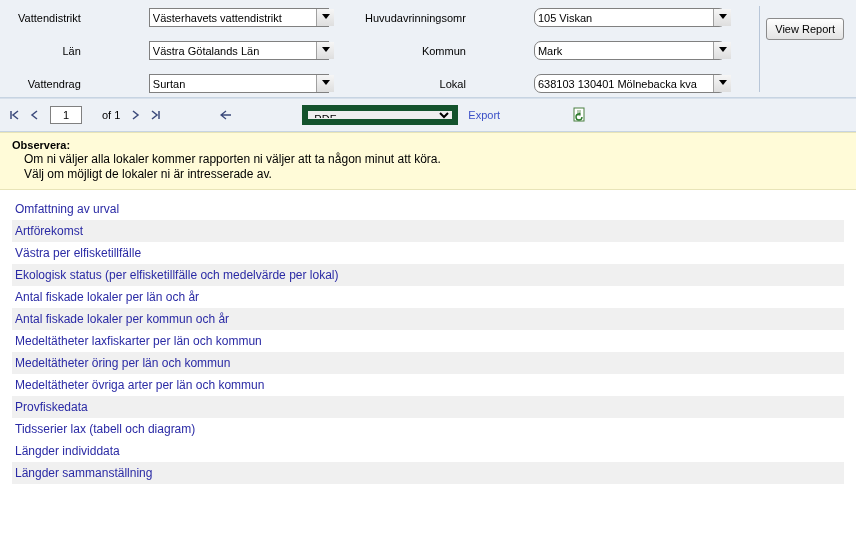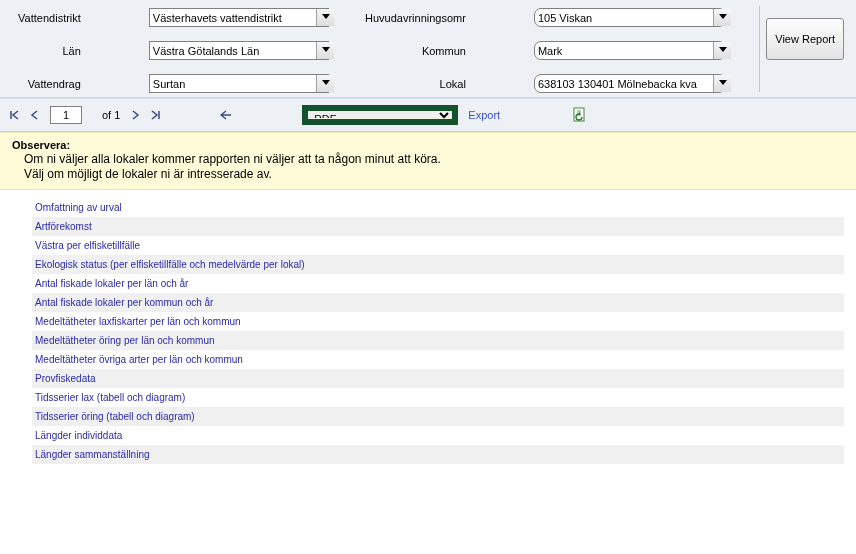--- a/index.html
+++ b/index.html
@@ -6,37 +6,37 @@
   body { font-family: Verdana, Geneva, sans-serif; font-size: 11px; color: #000; background: #fff; }
   .params-panel { background: #edf1f6; border-bottom: 1px solid #c7d4e2; padding: 8px 12px 4px 12px; position: relative; }
   .params-grid { display: grid; grid-template-columns: auto auto auto auto; column-gap: 24px; row-gap: 14px; align-items: center; width: 720px; }
   .param-label { font-size: 11px; color: #000; text-align: right; }
   .param-select-wrap { position: relative; display: inline-block; }
   .param-select { font-family: Verdana, Geneva, sans-serif; font-size: 11px; border: 1px solid #808080; background: #fff; padding: 1px 22px 1px 3px; height: 19px; appearance: none; margin-left: 44px; -webkit-appearance: none; -moz-appearance: none; }
   .param-select-wrap::after { content: ""; position: absolute; right: 1px; top: 1px; width: 17px; height: 17px; background: linear-gradient(#f6f6f6,#dedede); border-left: 1px solid #a0a0a0; pointer-events: none; }
   .param-select-wrap::before { content: ""; position: absolute; right: 5px; top: 6px; border-left: 4px solid transparent; border-right: 4px solid transparent; border-top: 5px solid #000; z-index: 2; pointer-events: none; }
   .w1 { width: 180px; } .w3 { width: 192px; border-radius: 7px; }
   .divider-line { position: absolute; top: 6px; right: 96px; width: 1px; height: 86px; background: #b8c6d8; }
-  .view-report-btn { position: absolute; top: 18px; right: 12px; font-family: Verdana, Geneva, sans-serif; font-size: 11px; padding: 14px 8px; background: linear-gradient(#fefefe,#e3e3e3); border: 1px solid #8b8b8b; border-radius: 3px; cursor: pointer; }
+  .view-report-btn { position: absolute; top: 18px; right: 12px; font-family: Verdana, Geneva, sans-serif; font-size: 11px; padding: 4px 8px; background: linear-gradient(#fefefe,#e3e3e3); border: 1px solid #8b8b8b; border-radius: 3px; cursor: pointer; }
   .toolbar { background: #edf1f6; border-top: 1px solid #d7e0eb; border-bottom: 1px solid #c7d4e2; padding: 6px 10px; display: flex; align-items: center; gap: 12px; font-size: 11px; }
   .nav-controls { display: flex; align-items: center; gap: 10px; }
   .nav-arrow { width: 10px; height: 10px; display: inline-block; color: #3b4a7b; cursor: pointer; }
   .nav-arrow svg { display: block; }
   .page-input { width: 32px; height: 18px; font-size: 11px; text-align: center; border: 1px solid #808080; }
   .of-text { color: #000; margin-left: 10px; }
   .export-group { display: flex; align-items: center; gap: 10px; margin-left: 60px; }
   .export-select { font-family: Verdana, Geneva, sans-serif; font-size: 11px; border: 6px solid #14532d; width: 156px; height: 20px; padding: 1px 2px; }
   .export-link { color: #3b50c7; cursor: pointer; }
   .refresh-icon { width: 16px; height: 16px; display: inline-block; margin-left: 60px; cursor: pointer; }
   .content { padding: 0; }
   .notice-box { background: #fffbd8; border: 1px solid #e8e4b8; border-left: none; border-right: none; padding: 6px 12px 8px 12px; margin-bottom: 8px; }
   .notice-title { font-weight: bold; font-size: 11px; }
   .notice-line { font-size: 12px; margin-top: 1px; margin-left: 12px; }
   .report-links { padding: 0 12px 12px 12px; }
-  .report-link-row { padding: 4px 3px; font-size: 10px; margin-left: 20px; }
+  .report-link-row { padding: 4px 3px; font-size: 12px; }
   .report-link-row a { color: #2a2aa5; text-decoration: none; cursor: pointer; }
   .report-link-row.alt { background: #f0f0f0; }
   .spacer { flex: 0 0 40px; }
 </style>
 </head>
 <body>
 
 <div class="params-panel">
   <div class="params-grid">
     <div class="param-label">Vattendistrikt</div>
@@ -144,17 +144,16 @@
     <div class="report-link-row alt"><a>Artförekomst</a></div>
     <div class="report-link-row"><a>Västra per elfisketillfälle</a></div>
     <div class="report-link-row alt"><a>Ekologisk status (per elfisketillfälle och medelvärde per lokal)</a></div>
     <div class="report-link-row"><a>Antal fiskade lokaler per län och år</a></div>
     <div class="report-link-row alt"><a>Antal fiskade lokaler per kommun och år</a></div>
     <div class="report-link-row"><a>Medeltätheter laxfiskarter per län och kommun</a></div>
     <div class="report-link-row alt"><a>Medeltätheter öring per län och kommun</a></div>
     <div class="report-link-row"><a>Medeltätheter övriga arter per län och kommun</a></div>
     <div class="report-link-row alt"><a>Provfiskedata</a></div>
     <div class="report-link-row"><a>Tidsserier lax (tabell och diagram)</a></div>
-    <div class="report-link-row alt"><a>Tidsserier öring (tabell och diagram)</a></div>
     <div class="report-link-row"><a>Längder individdata</a></div>
     <div class="report-link-row alt"><a>Längder sammanställning</a></div>
   </div>
 </div>
 
 </body></html>

